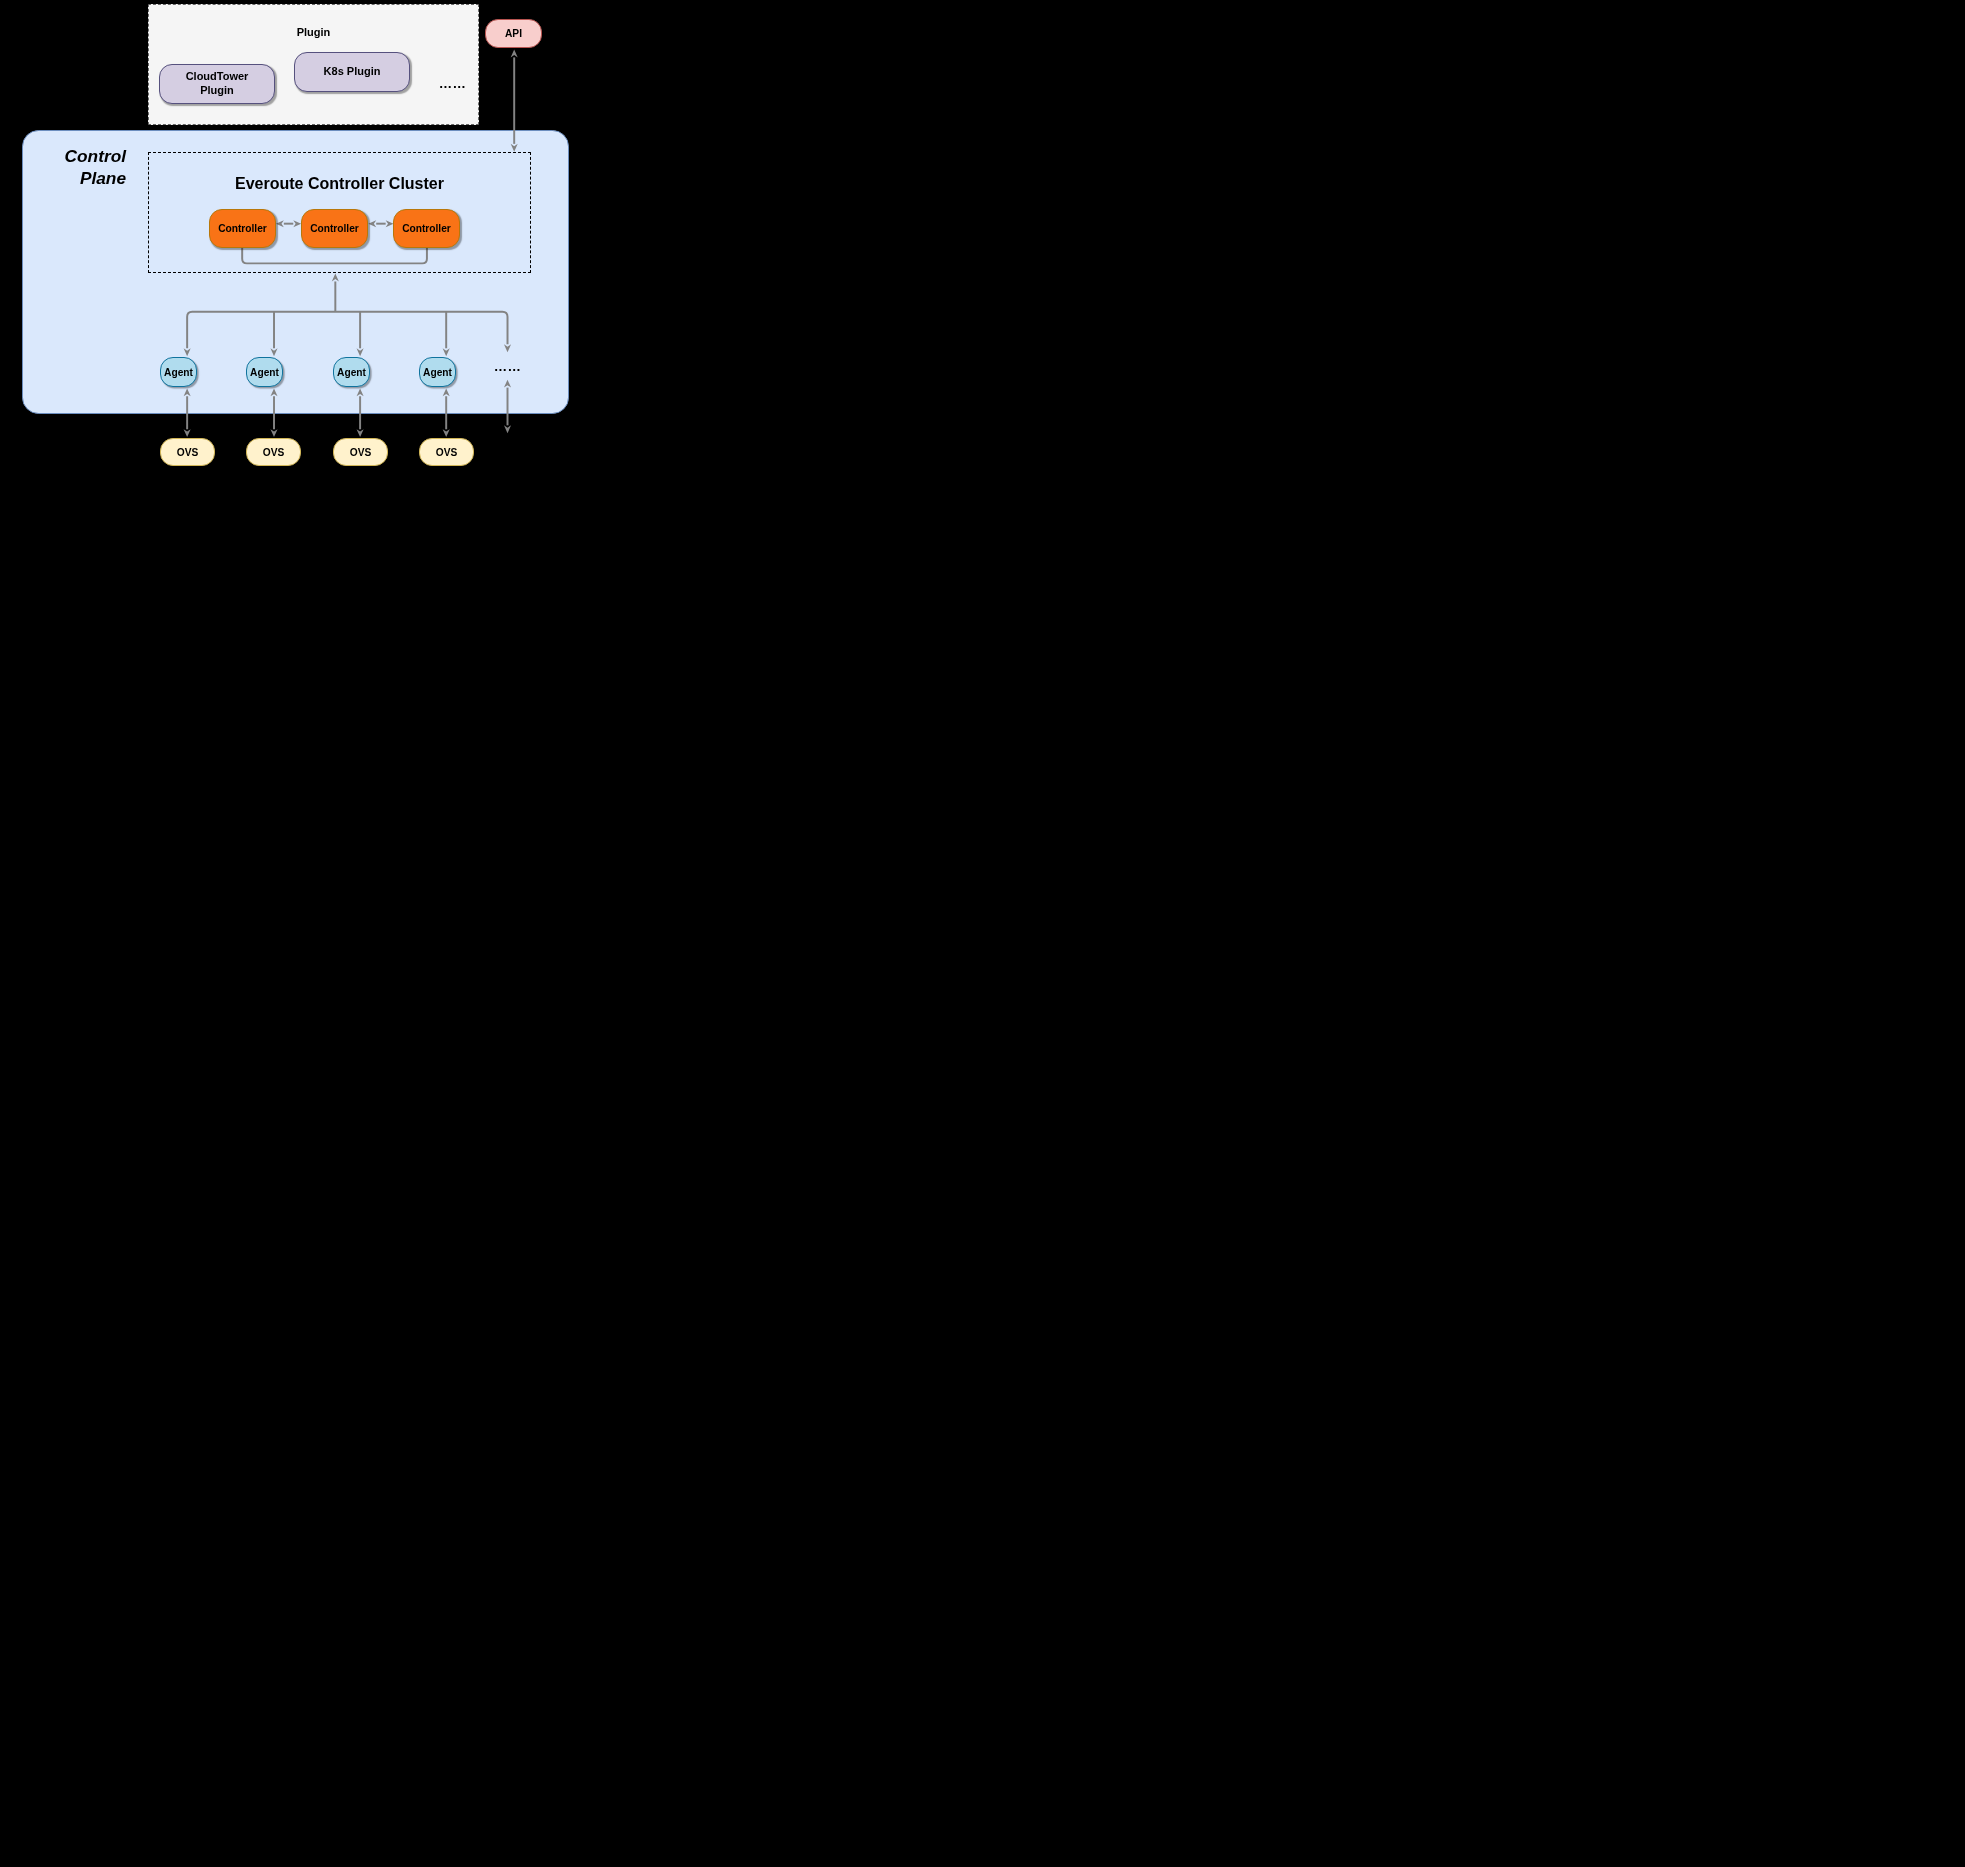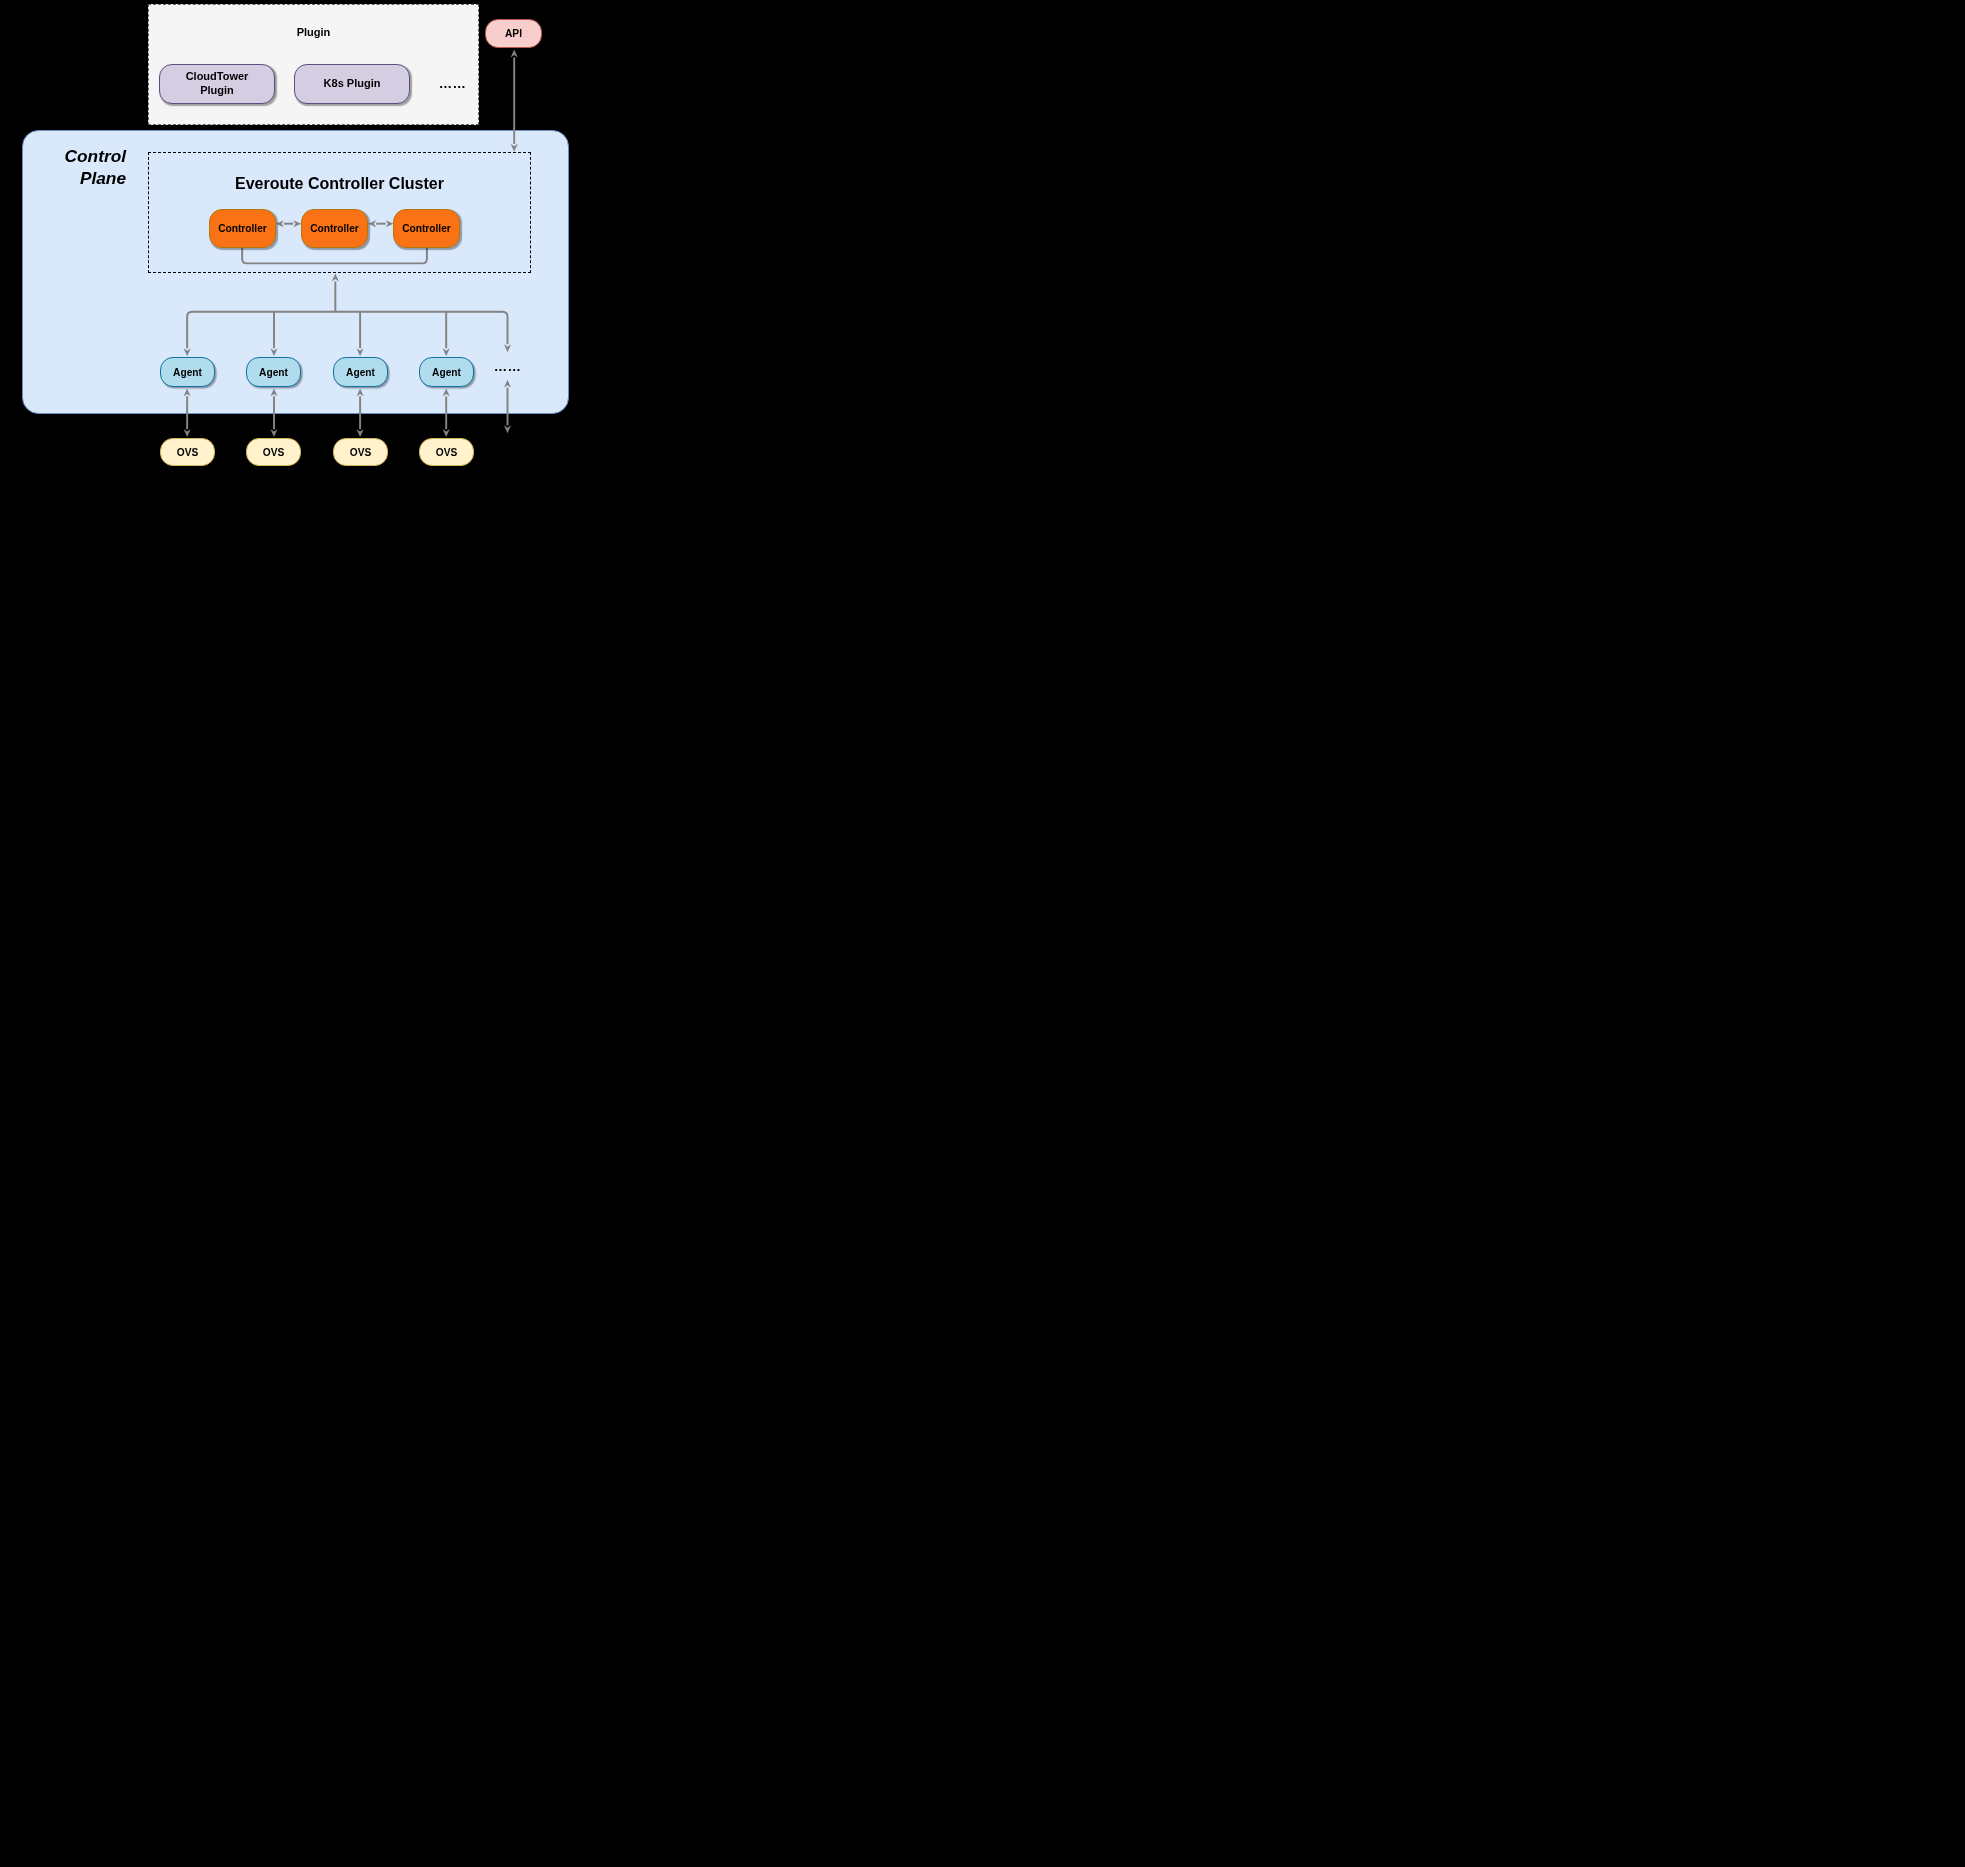--- a/index.html
+++ b/index.html
@@ -25,21 +25,21 @@
     left:148px;top:23px;width:331px;height:17.3px;
     display:flex;align-items:center;justify-content:center;
     font-size:11px;font-weight:bold;
   }
   .purple-node{
     background:#d5cee2;border:1.2px solid #56517e;
     font-size:11px;line-height:1.25;
   }
   .purple-node .inner{max-width:90px;}
   #cloudtower-node{left:159px;top:64px;width:116px;height:40px;}
-  #k8s-node{left:294px;top:64px;width:116px;height:40px;}
+  #k8s-node{left:294px;top:52px;width:116px;height:40px;}
   .ellipsis{
     position:absolute;font-size:13.4px;font-weight:bold;color:#000;
     text-align:center;letter-spacing:0.4px;
   }
   #plugin-ellipsis{left:429px;top:76px;width:47px;}
   #agents-ellipsis{left:484px;top:359px;width:47px;}
   
   #api-node{
     left:485px;top:19px;width:57px;height:29px;
     background:#f8cecc;border:1.2px solid #b85450;font-size:10.2px;
@@ -65,21 +65,21 @@
   }
   .controller-node{
     background:#f97316;border:1.2px solid #b87709;
     font-size:10.2px;width:67px;height:39px;top:209px;
   }
   #controller-0{left:209px;}
   #controller-1{left:301px;}
   #controller-2{left:393px;}
   .agent-node{
     background:#b0dcee;border:1.2px solid #10739e;
-    font-size:10.2px;width:55px;height:30px;top:357px;justify-content:center;
+    font-size:10.2px;width:37px;height:30px;top:357px;justify-content:center;
   }
   #agent-0{left:160px;}
   #agent-1{left:246px;}
   #agent-2{left:333px;}
   #agent-3{left:419px;}
   .ovs-node{
     background:#fff2cc;border:1.2px solid #d2b656;
     font-size:10.2px;width:55px;height:28px;top:438px;text-align:right;
   }
   #ovs-0{left:160px;}

